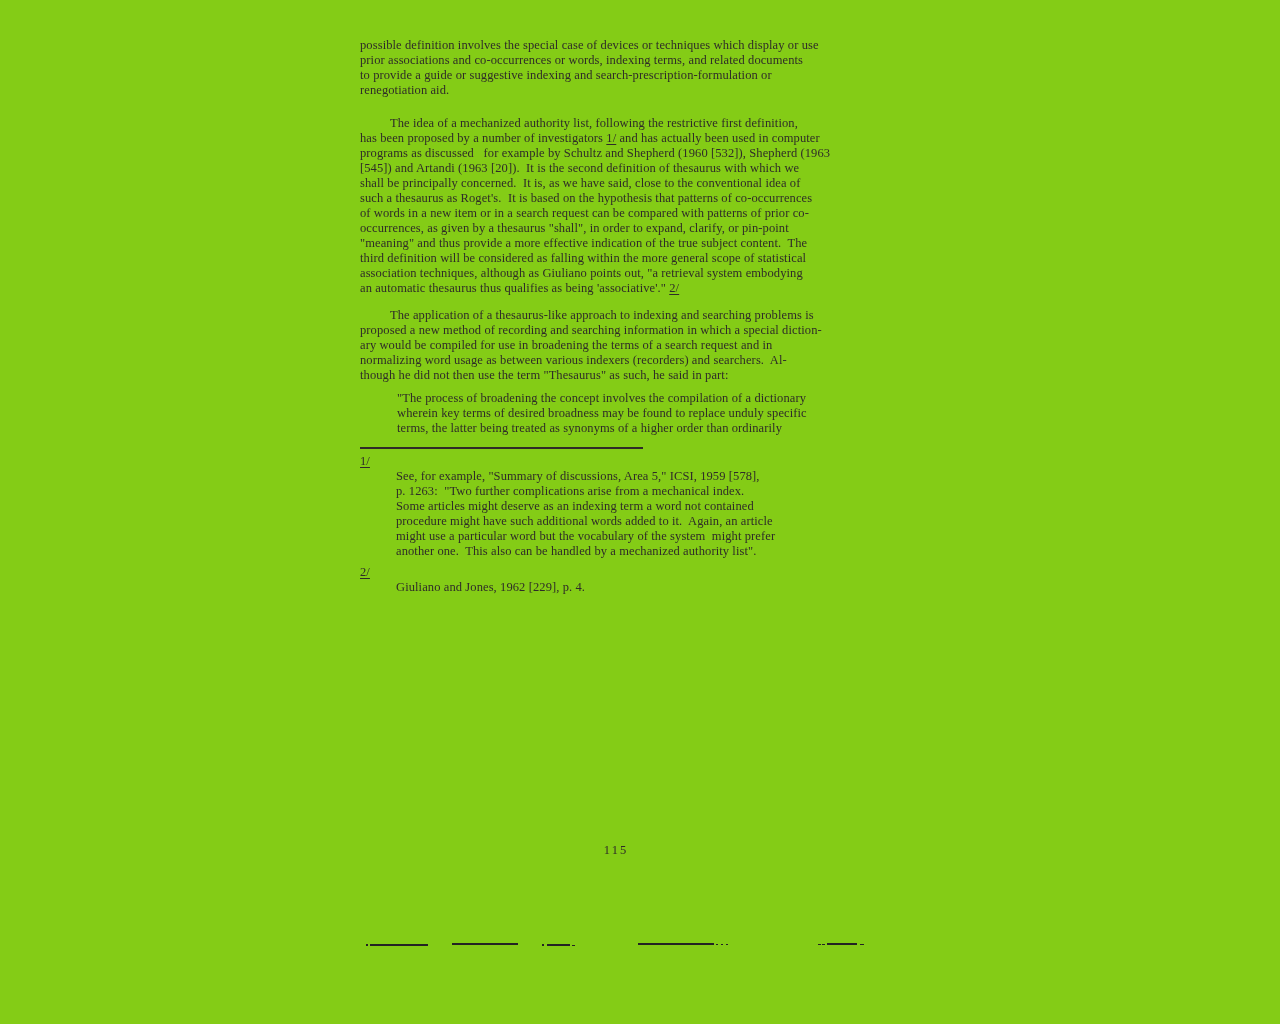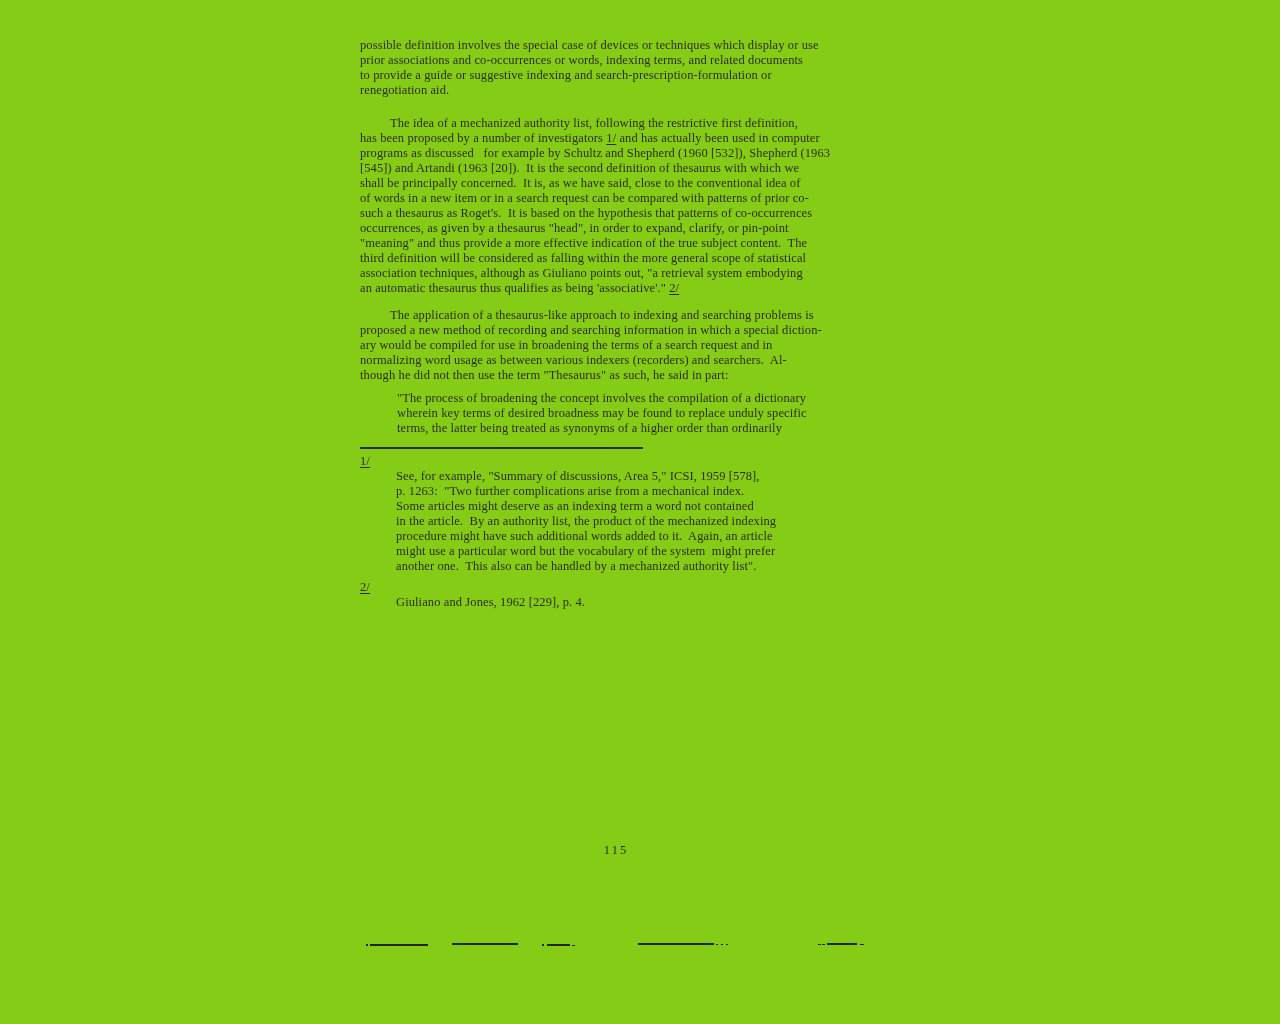--- a/index.html
+++ b/index.html
@@ -88,23 +88,23 @@
         <div class="line"><span>to provide a guide or suggestive indexing and search-prescription-formulation or</span></div>
         <div class="line"><span>renegotiation aid.</span></div>
       </div>
 
     <div class="para p2 indent">
         <div class="line"><span>The idea of a mechanized authority list, following the restrictive first definition,</span></div>
         <div class="line"><span>has been proposed by a number of investigators </span><span class="uref">1/</span><span> and has actually been used in computer</span></div>
         <div class="line"><span>programs as discussed   for example by Schultz and Shepherd (1960 [532]), Shepherd (1963</span></div>
         <div class="line"><span>[545]) and Artandi (1963 [20]).  It is the second definition of thesaurus with which we</span></div>
         <div class="line"><span>shall be principally concerned.  It is, as we have said, close to the conventional idea of</span></div>
+        <div class="line"><span>such a thesaurus as Roget's.  It is based on the hypothesis that patterns of co-occurrences</span></div>
         <div class="line"><span>of words in a new item or in a search request can be compared with patterns of prior co-</span></div>
-        <div class="line"><span>such a thesaurus as Roget's.  It is based on the hypothesis that patterns of co-occurrences</span></div>
-        <div class="line"><span>occurrences, as given by a thesaurus "head", in order to expand, clarify, or pin-point</span></div>
+        <div class="line"><span>occurrences, as given by a thesaurus "shall", in order to expand, clarify, or pin-point</span></div>
         <div class="line"><span>"meaning" and thus provide a more effective indication of the true subject content.  The</span></div>
         <div class="line"><span>third definition will be considered as falling within the more general scope of statistical</span></div>
         <div class="line"><span>association techniques, although as Giuliano points out, "a retrieval system embodying</span></div>
         <div class="line"><span>an automatic thesaurus thus qualifies as being 'associative'." </span><span class="uref">2/</span></div>
       </div>
 
     <div class="para p3 indent">
         <div class="line"><span>The application of a thesaurus-like approach to indexing and searching problems is</span></div>
         <div class="line"><span>proposed a new method of recording and searching information in which a special diction-</span></div>
         <div class="line"><span>ary would be compiled for use in broadening the terms of a search request and in</span></div>
@@ -119,21 +119,20 @@
       </div>
 
     <div class="fn-rule"></div>
 
     <div class="footnote fn1">
       <div class="fn-marker uref">1/</div>
       <div class="fn-body">
           <div class="line"><span>See, for example, "Summary of discussions, Area 5," ICSI, 1959 [578],</span></div>
           <div class="line"><span>p. 1263:  "Two further complications arise from a mechanical index.</span></div>
           <div class="line"><span>Some articles might deserve as an indexing term a word not contained</span></div>
-          <div class="line"><span>in the article.  By an authority list, the product of the mechanized indexing</span></div>
           <div class="line"><span>procedure might have such additional words added to it.  Again, an article</span></div>
           <div class="line"><span>might use a particular word but the vocabulary of the system  might prefer</span></div>
           <div class="line"><span>another one.  This also can be handled by a mechanized authority list".</span></div>
         </div>
     </div>
 
     <div class="footnote fn2">
       <div class="fn-marker uref">2/</div>
       <div class="fn-body">
           <div class="line"><span>Giuliano and Jones, 1962 [229], p. 4.</span></div>

